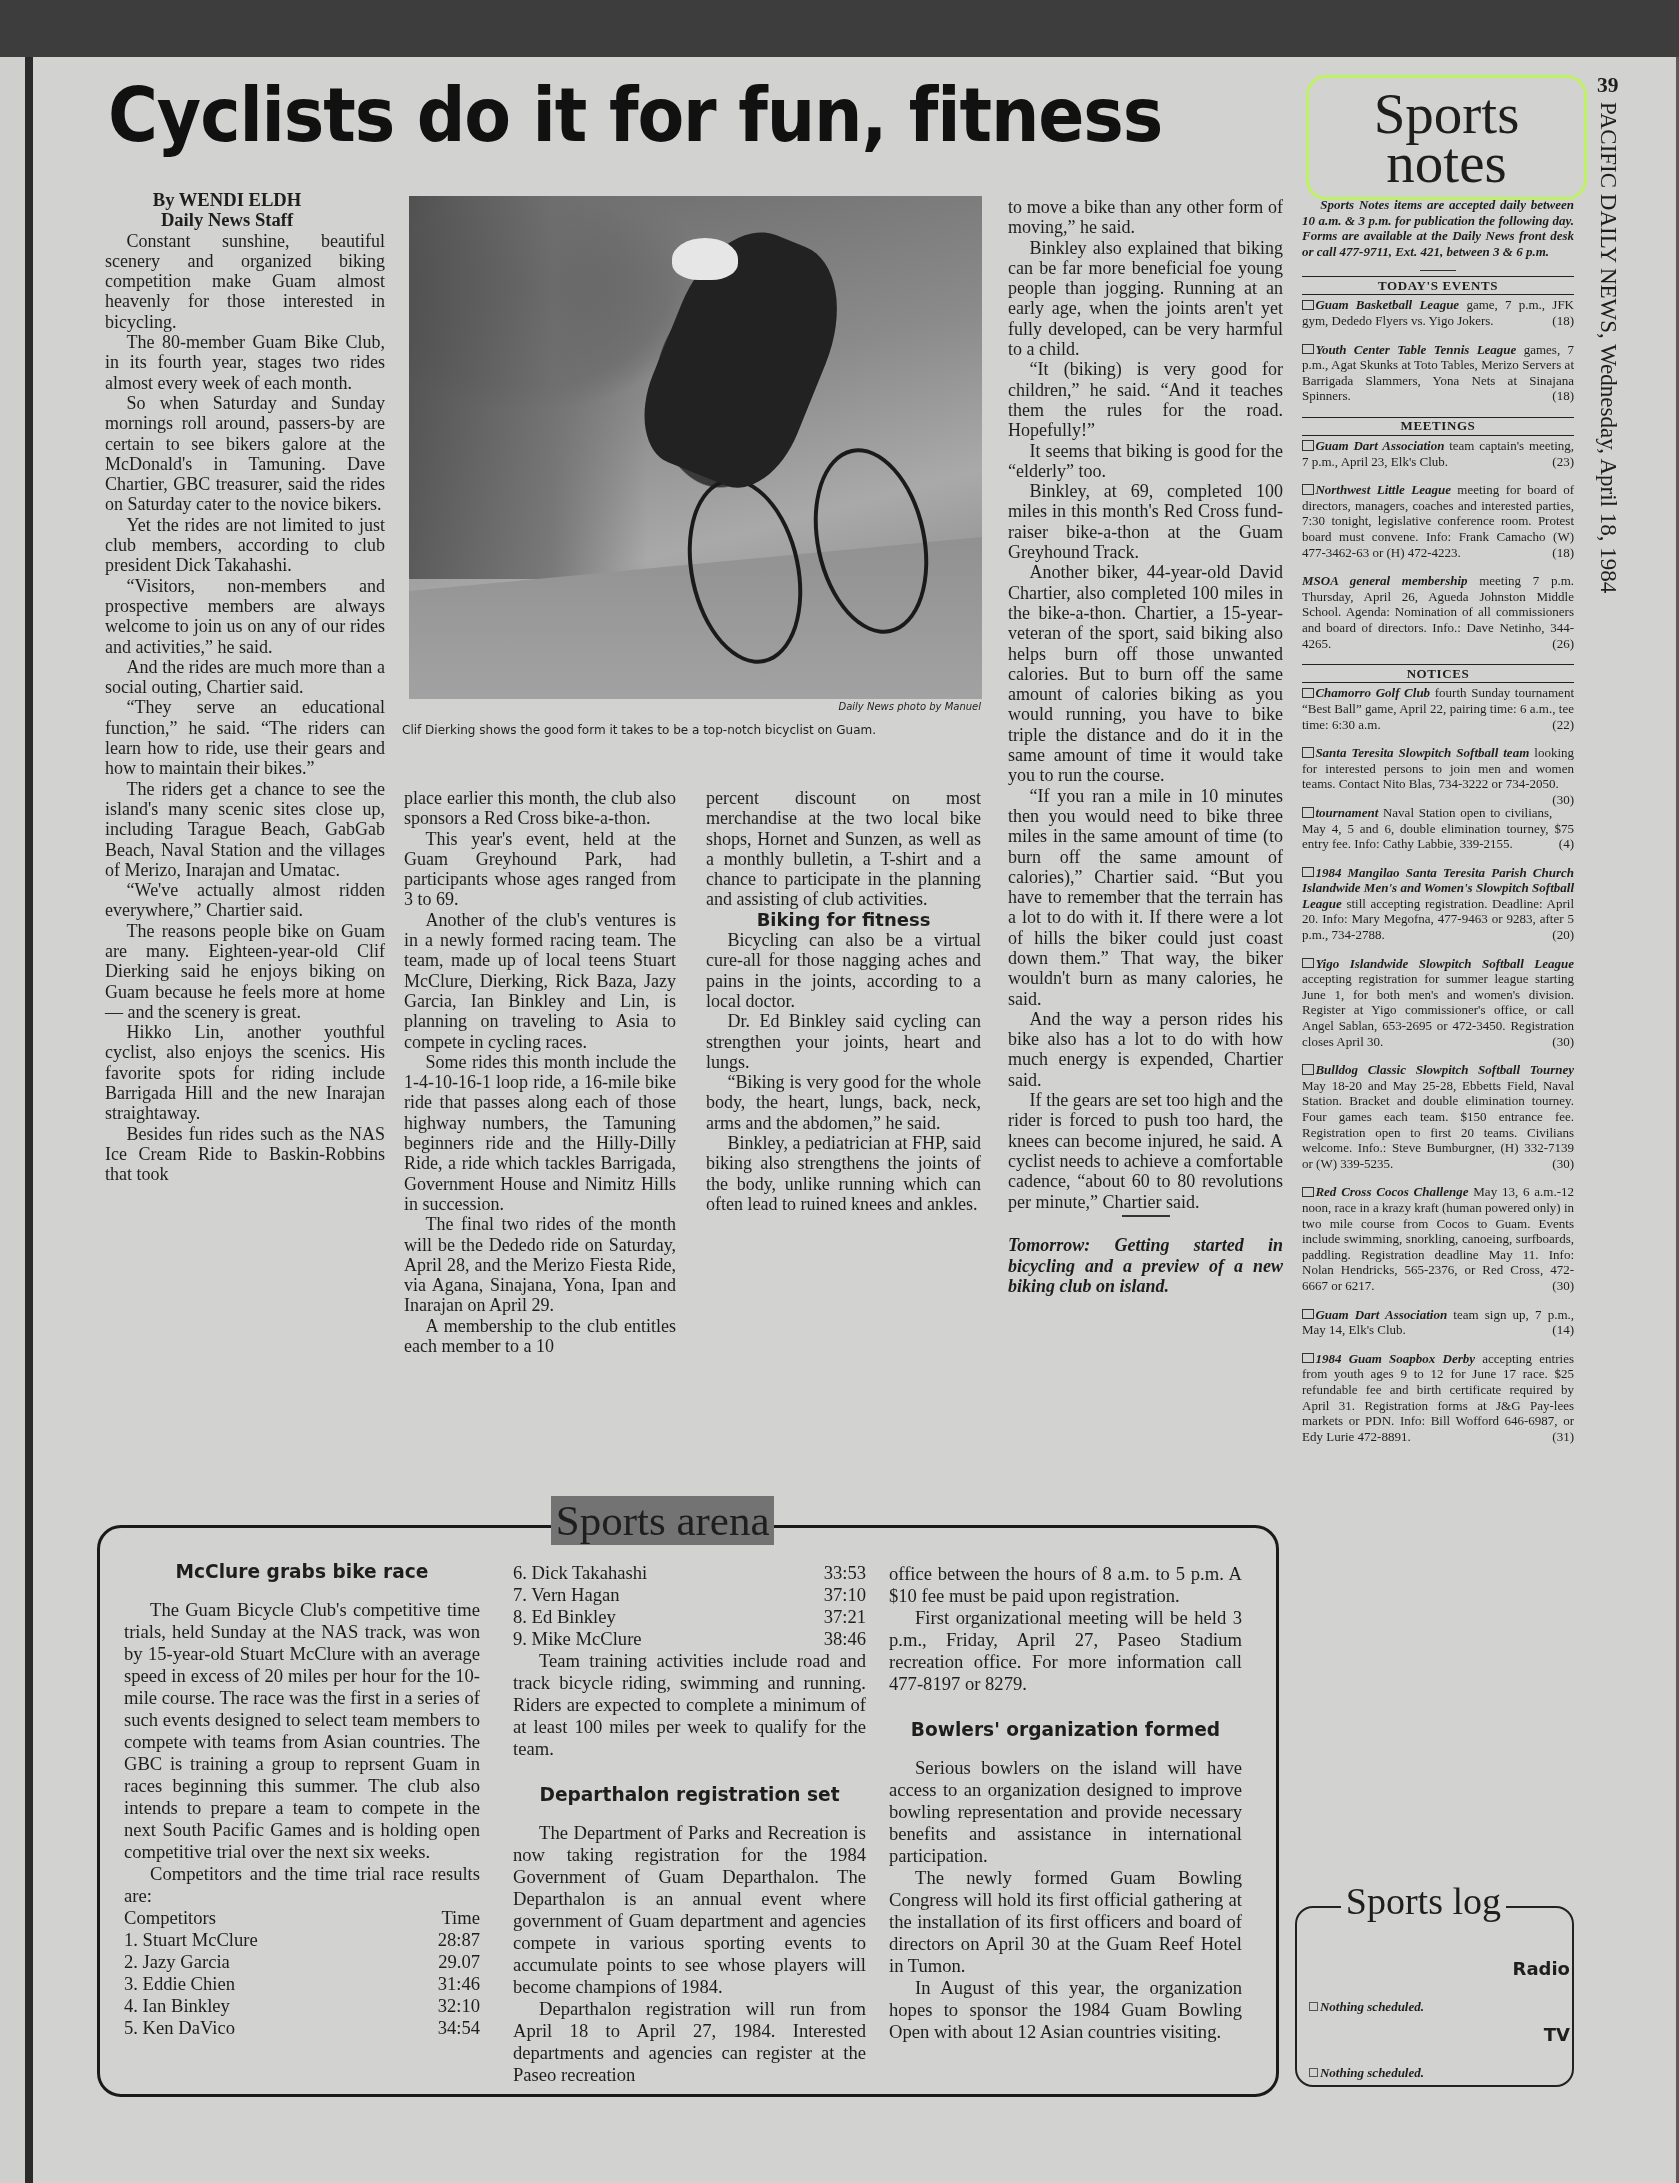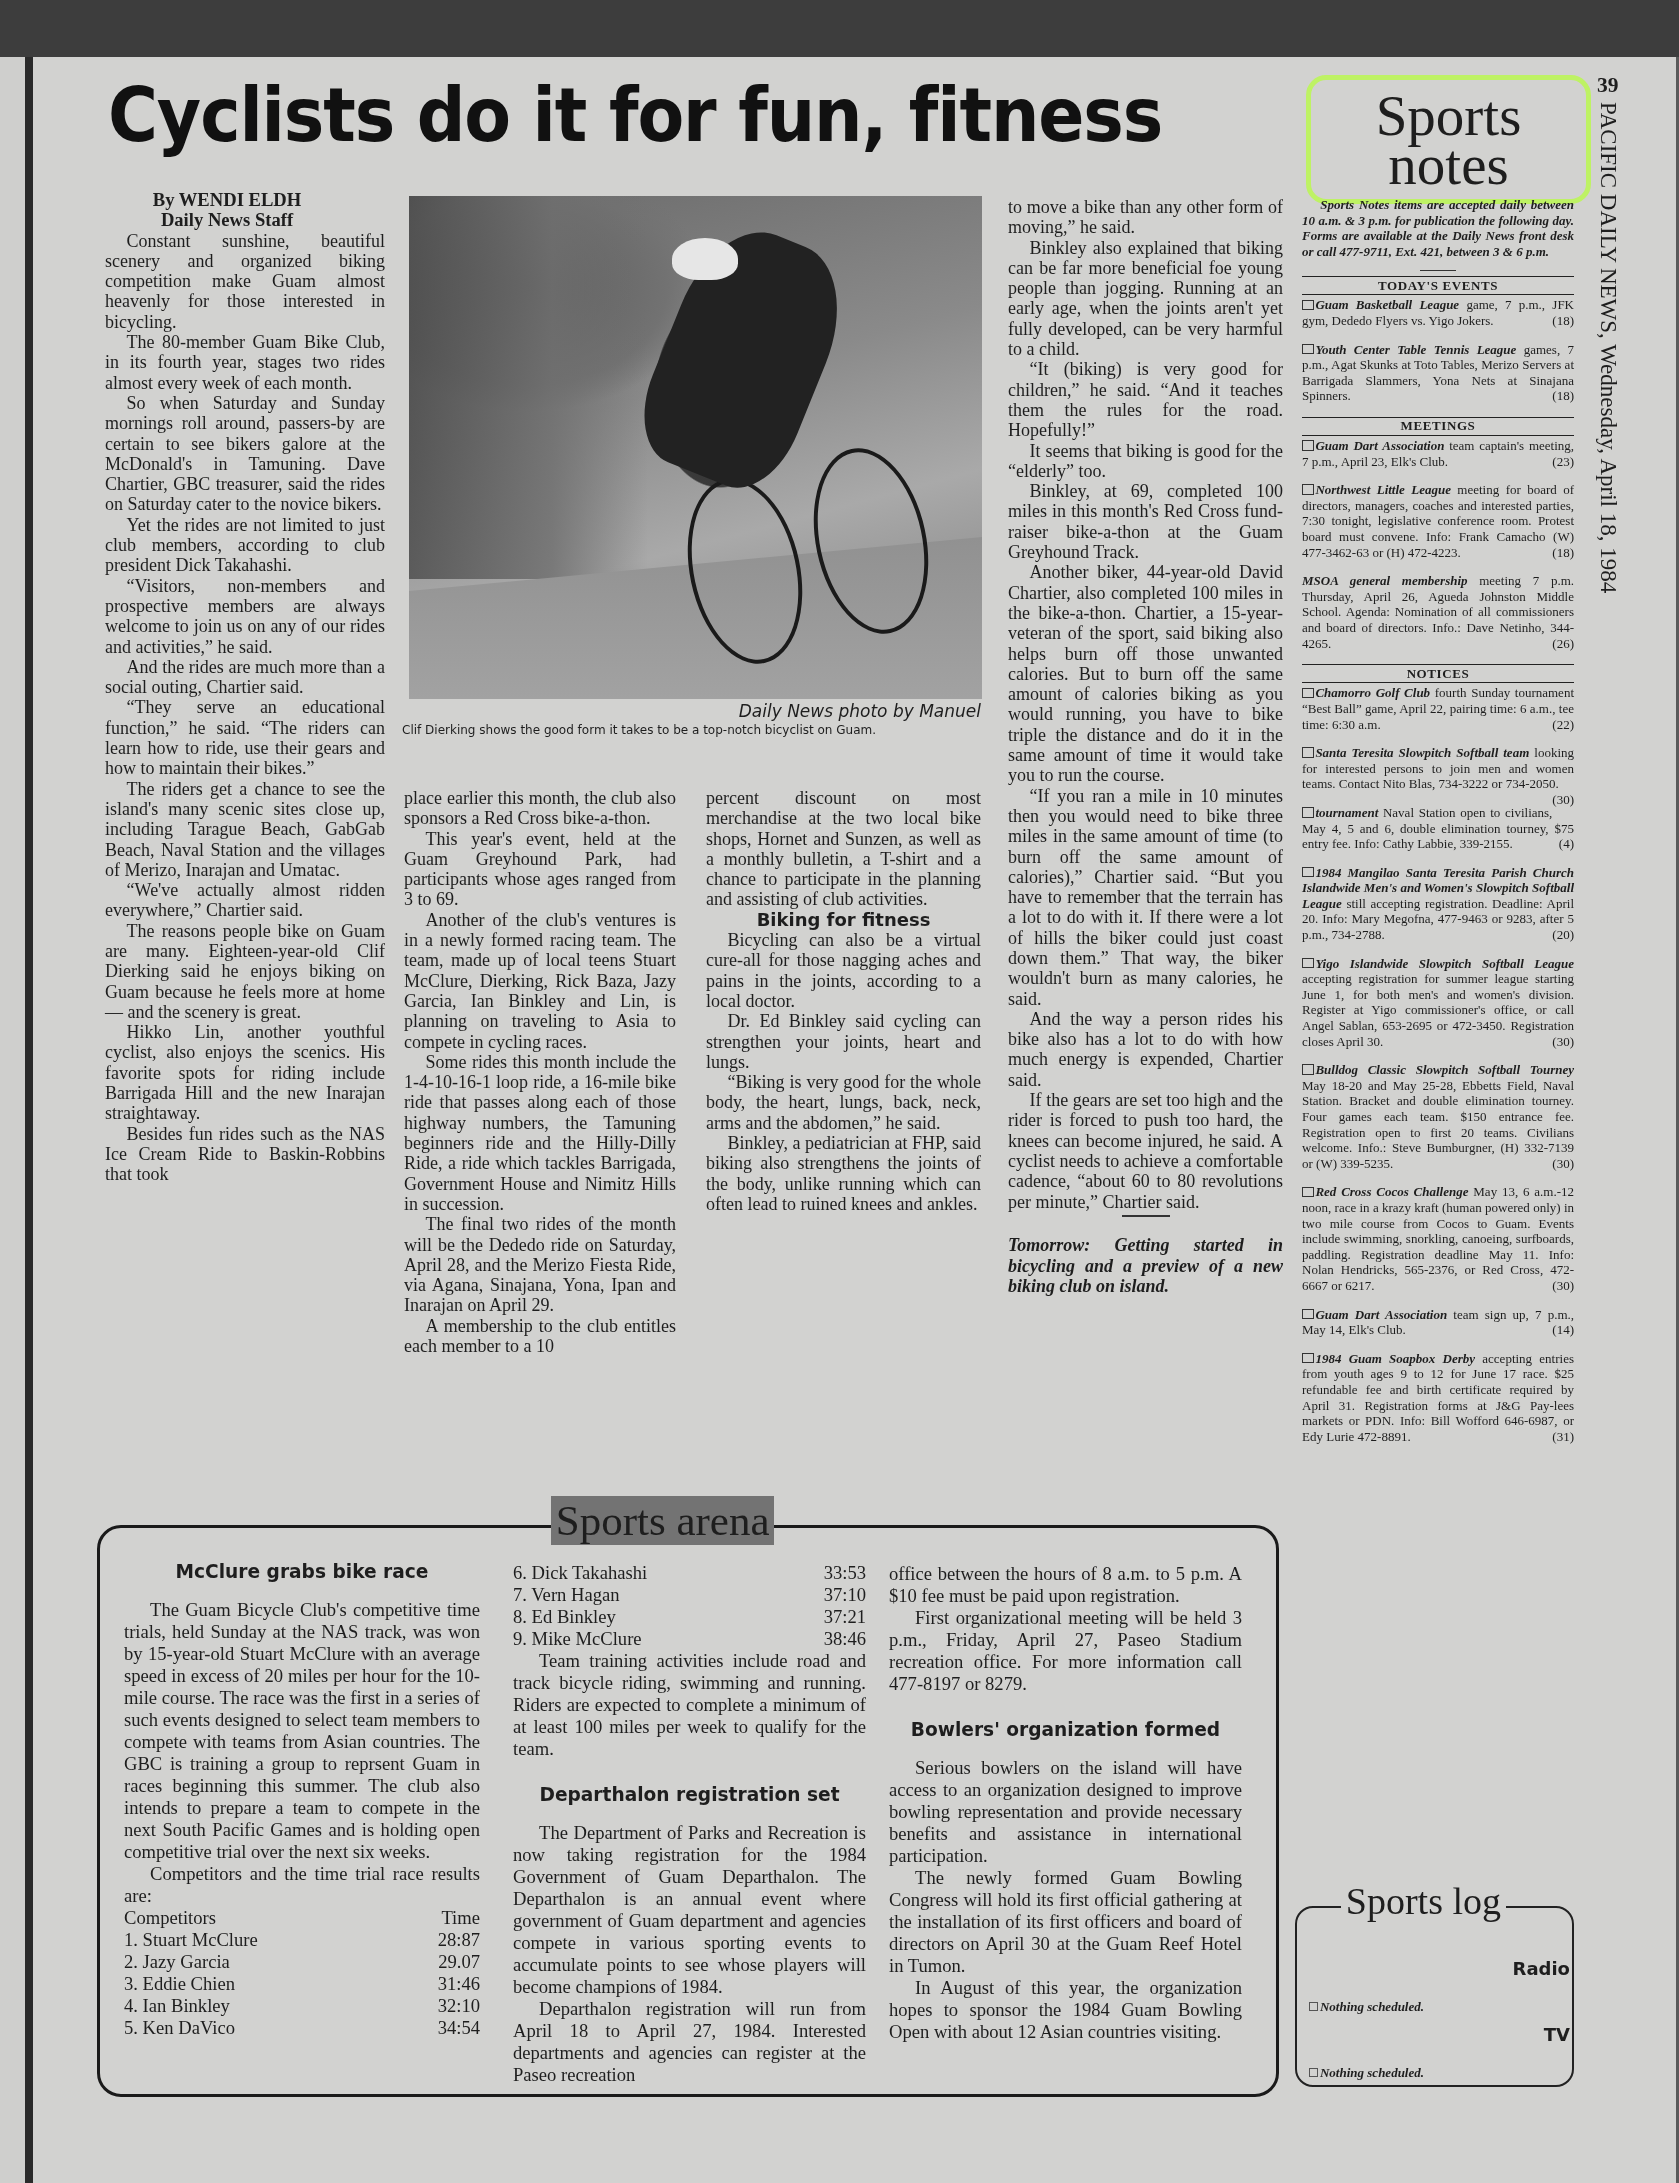--- a/index.html
+++ b/index.html
@@ -14,27 +14,27 @@
   .photo{position:absolute;left:409px;top:196px;width:573px;height:503px;background:
      radial-gradient(ellipse 108px 156px at 311px 197px,#2b2b2b 0,#3a3a3a 60%,transparent 61%),
      radial-gradient(ellipse 251px 180px at 120px 90px,#5d5d5d 0,#727272 55%,transparent 70%),
      linear-gradient(165deg,#6a6a6a 0%,#8a8a8a 40%,#a9a9a9 65%,#7c7c7c 100%);
      overflow:hidden;}
   .photo .tree{position:absolute;left:0;top:0;width:239px;height:383px;background:linear-gradient(90deg,#4a4a4a,#6e6e6e 60%,transparent);opacity:.8;}
   .photo .road{position:absolute;left:0;bottom:0;width:573px;height:180px;background:linear-gradient(180deg,#8f8f8f,#a2a2a2);clip-path:polygon(0 40%,100% 10%,100% 100%,0 100%);}
   .photo .rider{position:absolute;left:257px;top:36px;width:156px;height:251px;background:#222;border-radius:40% 40% 30% 30%;transform:rotate(22deg);}
   .photo .helmet{position:absolute;left:263px;top:42px;width:66px;height:42px;background:#e6e6e6;border-radius:50% 50% 40% 40%;}
   .photo .wheel{position:absolute;border:4.8px solid #1a1a1a;border-radius:50%;}
-  .credit{position:absolute;left:598px;top:701px;width:383px;text-align:right;font-family:"DejaVu Sans",sans-serif;font-style:italic;font-size:17px;}
+  .credit{position:absolute;left:598px;top:701px;width:383px;text-align:right;font-family:"DejaVu Sans",sans-serif;font-style:italic;font-size:10px;}
   .caption{position:absolute;left:402px;top:718px;width:581px;font-family:"DejaVu Sans",sans-serif;font-size:12px;line-height:25px;}
   .subhead{font-family:"DejaVu Sans",sans-serif;font-weight:bold;font-size:18px;text-align:center;margin:10.8px 0 10.8px;text-indent:0!important;}
   .tomorrow{font-weight:bold;font-style:italic;text-indent:0!important;margin-top:18px!important;}
   .rule-short{width:48px;height:1.8px;background:#333;margin:3.6px auto;}
   
-  .notesbox{position:absolute;left:1306px;top:75px;width:275px;height:108px;border:5px solid #bef264;border-radius:20.3px;text-align:center;font-size:57px;line-height:49px;padding-top:10.8px;box-sizing:content-box;}
+  .notesbox{position:absolute;left:1306px;top:75px;width:275px;height:108px;border:3px solid #bef264;border-radius:20.3px;text-align:center;font-size:57px;line-height:49px;padding-top:10.8px;box-sizing:content-box;}
   .notes{position:absolute;left:1302px;top:197px;width:272px;font-size:13px;line-height:15.6px;text-align:justify;}
   .notes .intro{font-style:italic;font-weight:bold;text-indent:1.4em;}
   .notes .sec{border-top:1.2px solid #222;border-bottom:1.2px solid #222;text-align:center;font-weight:bold;font-size:13px;letter-spacing:0.6px;margin:4.8px 0 2.4px;padding:0.6px 0;}
   .notes .item{margin:0 0 13px;}
   .notes .item b{font-style:italic;}
   .notes .box{display:inline-block;width:9.6px;height:8.4px;border:1.2px solid #333;margin-right:1.8px;vertical-align:-0.6px;}
   .notes .ref{float:right;}
   .vertical{position:absolute;left:1595px;top:102px;writing-mode:vertical-rl;font-size:23px;white-space:nowrap;}
   .pagenum{position:absolute;left:1597px;top:73px;font-weight:bold;font-size:21.5px;}
   .logbox{position:absolute;left:1295px;top:1906px;width:275px;height:177px;border:2.4px solid #222;border-radius:18px;}

